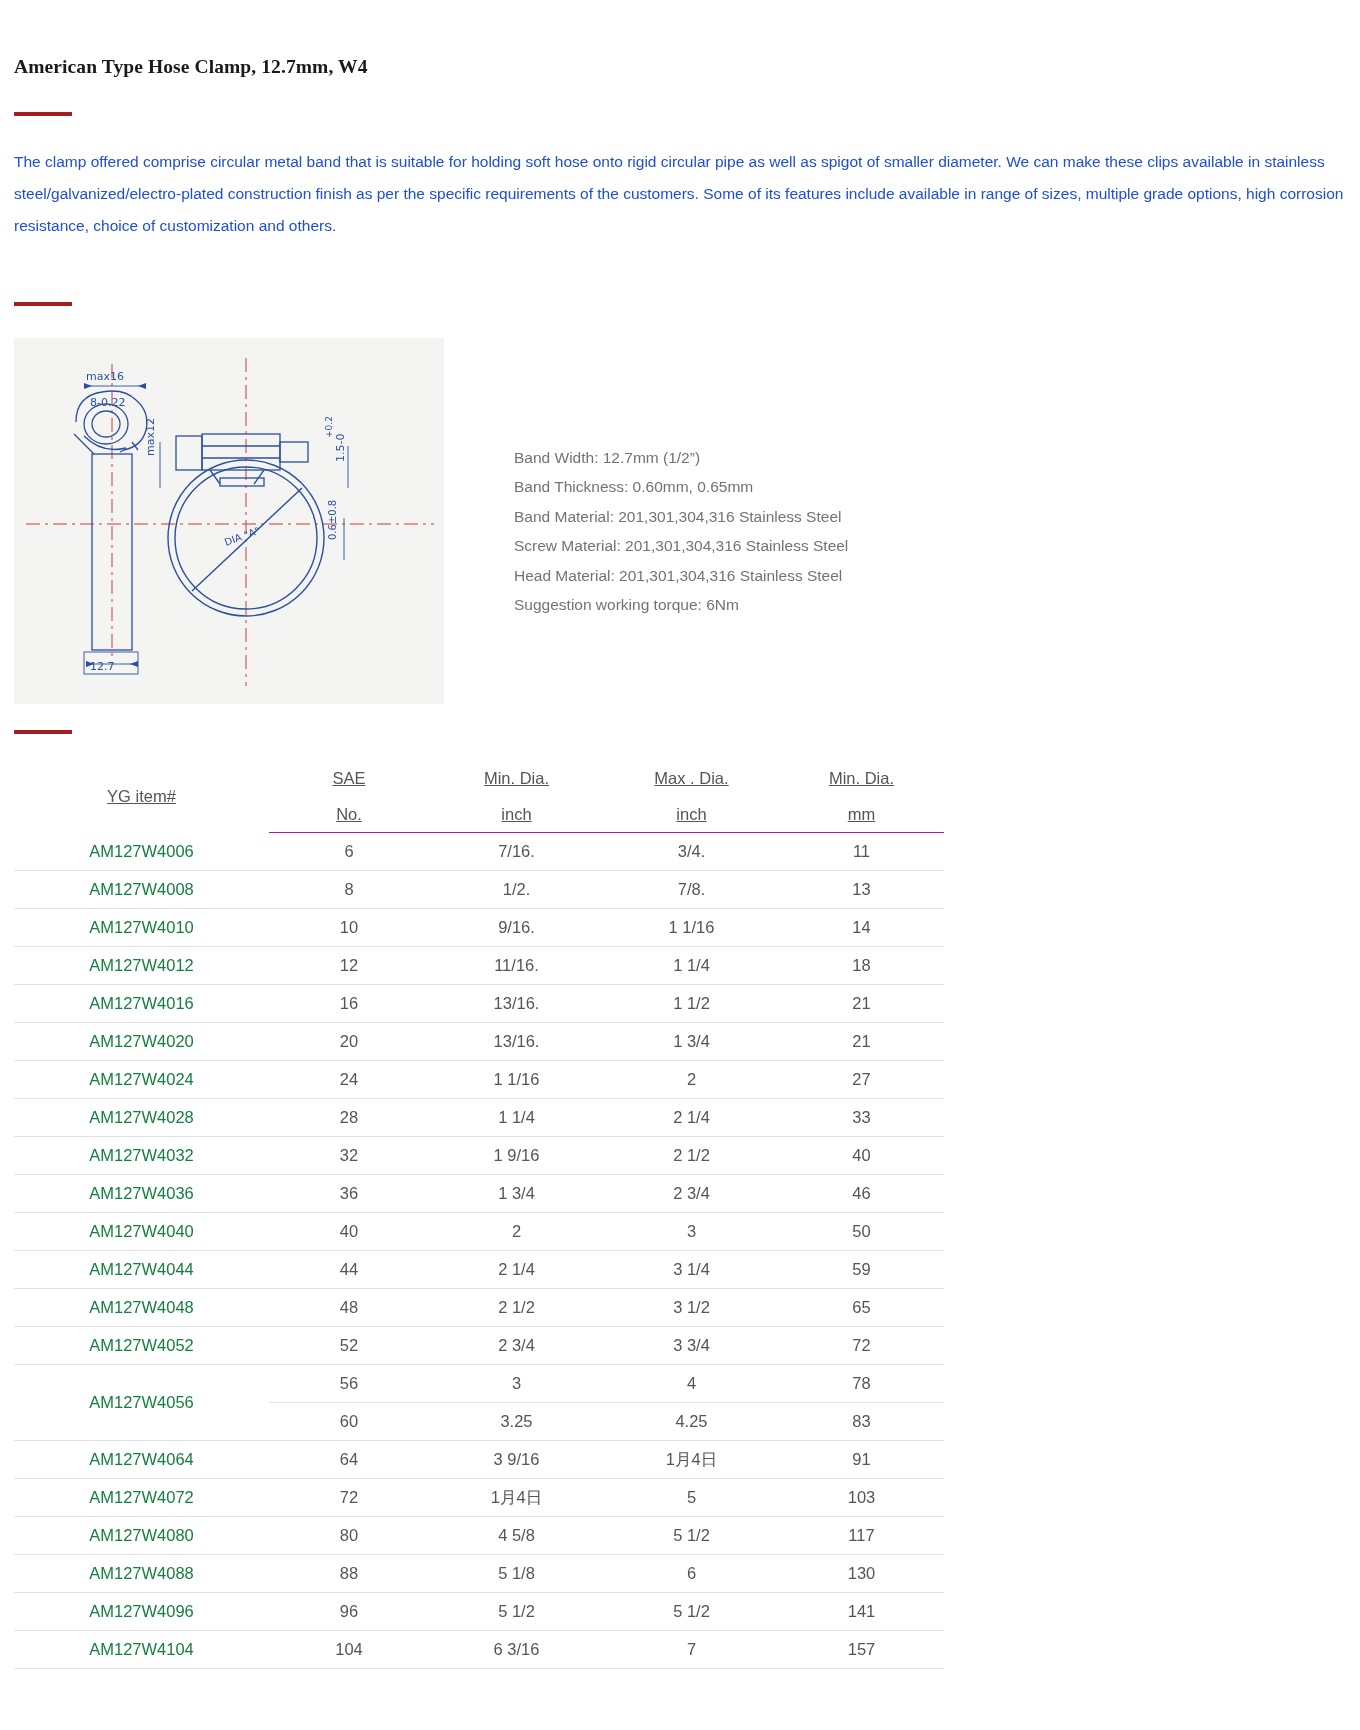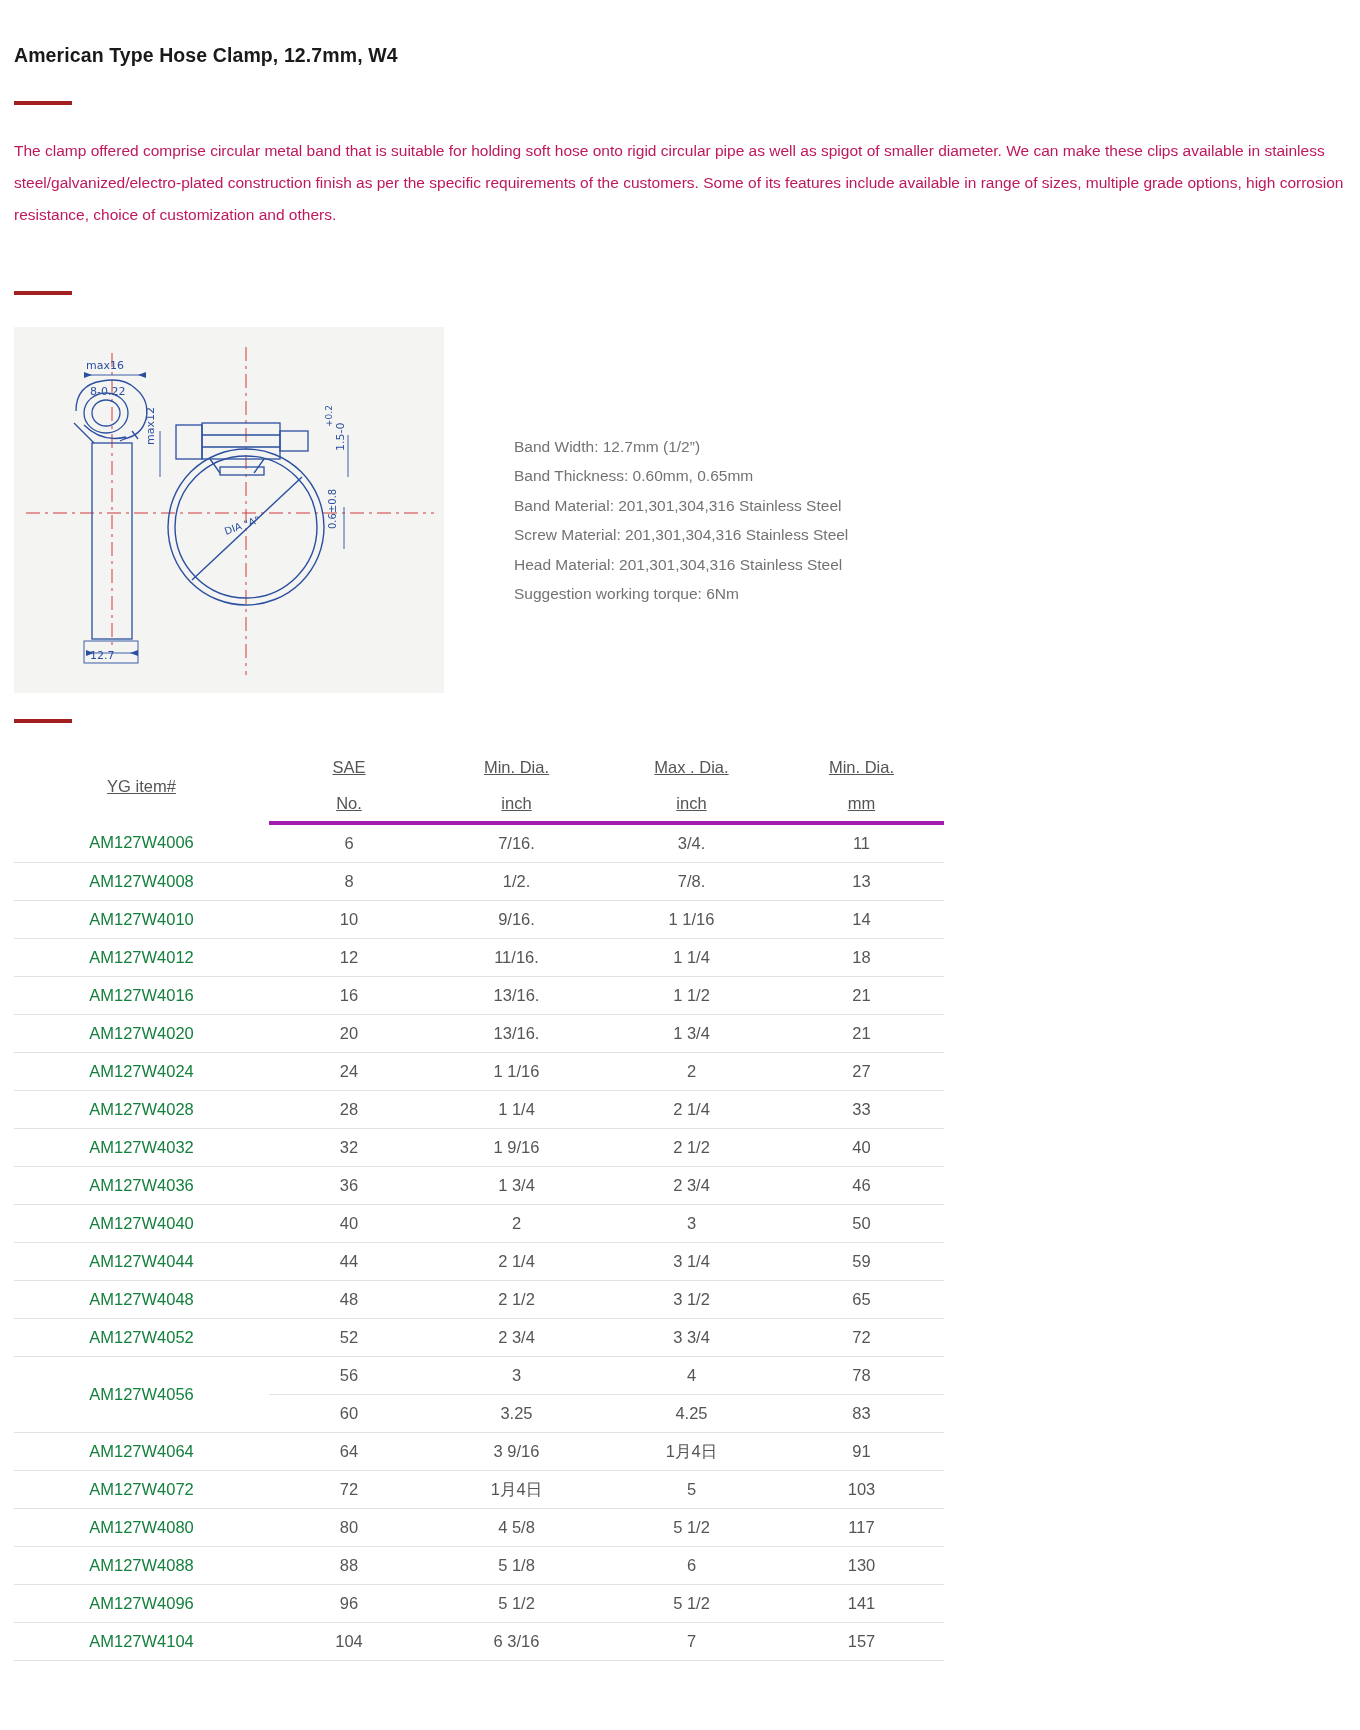--- a/index.html
+++ b/index.html
@@ -17,40 +17,40 @@
   .page {
     width: 1360px;
     box-sizing: border-box;
     padding: 44px 14px 20px 14px;
   }
   .product-title {
     font-size: 19.5px;
     font-weight: bold;
     color: #1a1a1a;
     letter-spacing: 0.1px;
-    margin: 0 0 0 0;
-    font-family: Liberation Sans, sans-serif;
+    margin: 12px 0 0 0;
+    font-family: Liberation Serif, serif;
   }
   .red-rule {
     width: 58px;
     height: 4px;
     background: #a31f1f;
     margin-top: 34px;
   }
   .red-rule.second {
     margin-top: 60px;
   }
   .red-rule.third {
     margin-top: 26px;
   }
   .description {
     margin-top: 30px;
     font-size: 15.5px;
     line-height: 32px;
-    color: #be185d;
+    color: #1d4ed8;
     max-width: 1330px;
   }
   .info-row {
     margin-top: 32px;
     display: flex;
     align-items: center;
   }
   .drawing {
     width: 430px;
     height: 366px;
@@ -100,21 +100,21 @@
     font-family: "Liberation Sans", sans-serif;
   }
   table.spec-table thead th {
     border-bottom: none;
     height: 36px;
     vertical-align: middle;
     color: #555555;
     text-decoration: underline;
   }
   table.spec-table thead tr.h2 th {
-    border-bottom: 4px solid #a21caf;
+    border-bottom: 1px solid #a21caf;
   }
   table.spec-table td.item-cell {
     color: #15803d;
   }
   table.spec-table tr:last-child td {
     border-bottom: 1px solid #e2e2e2;
   }
 </style>
 </head>
 <body>

